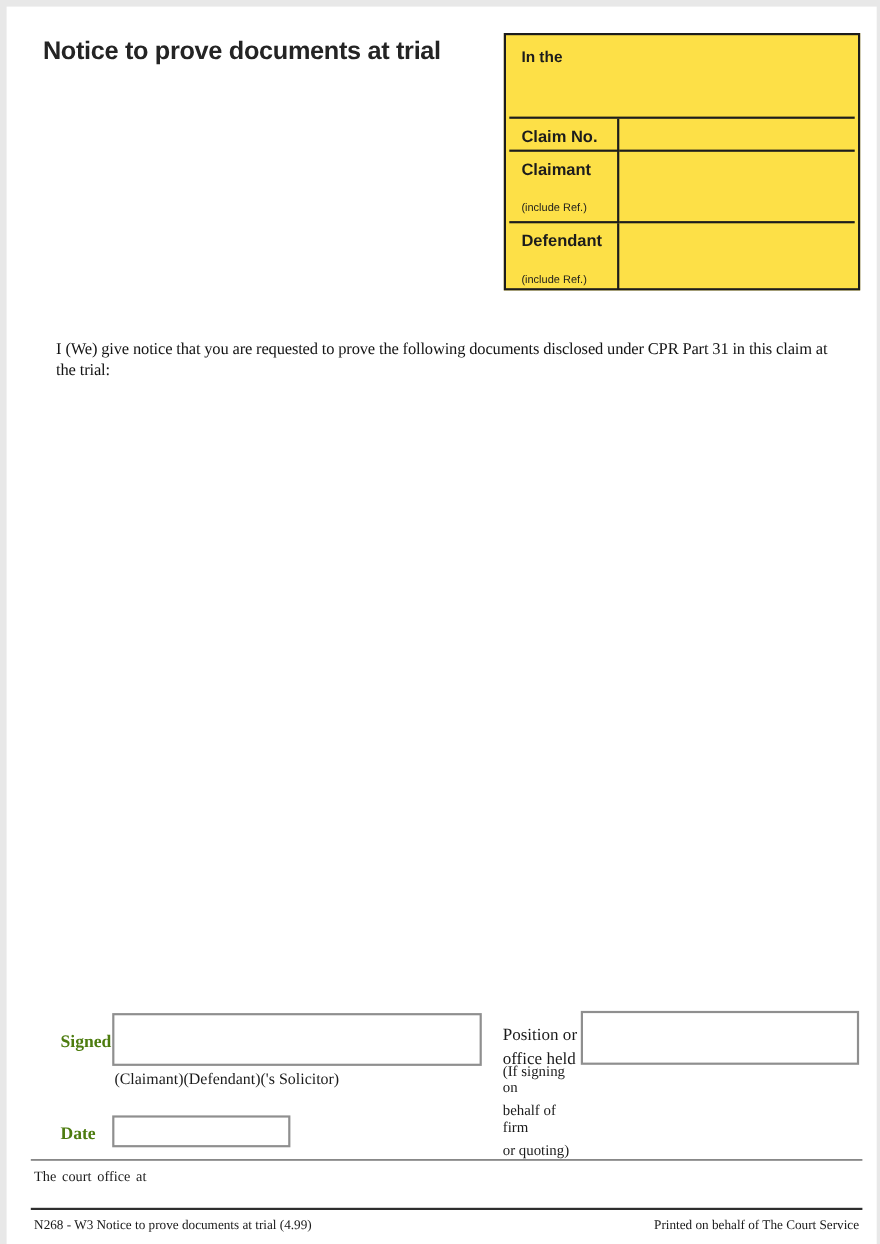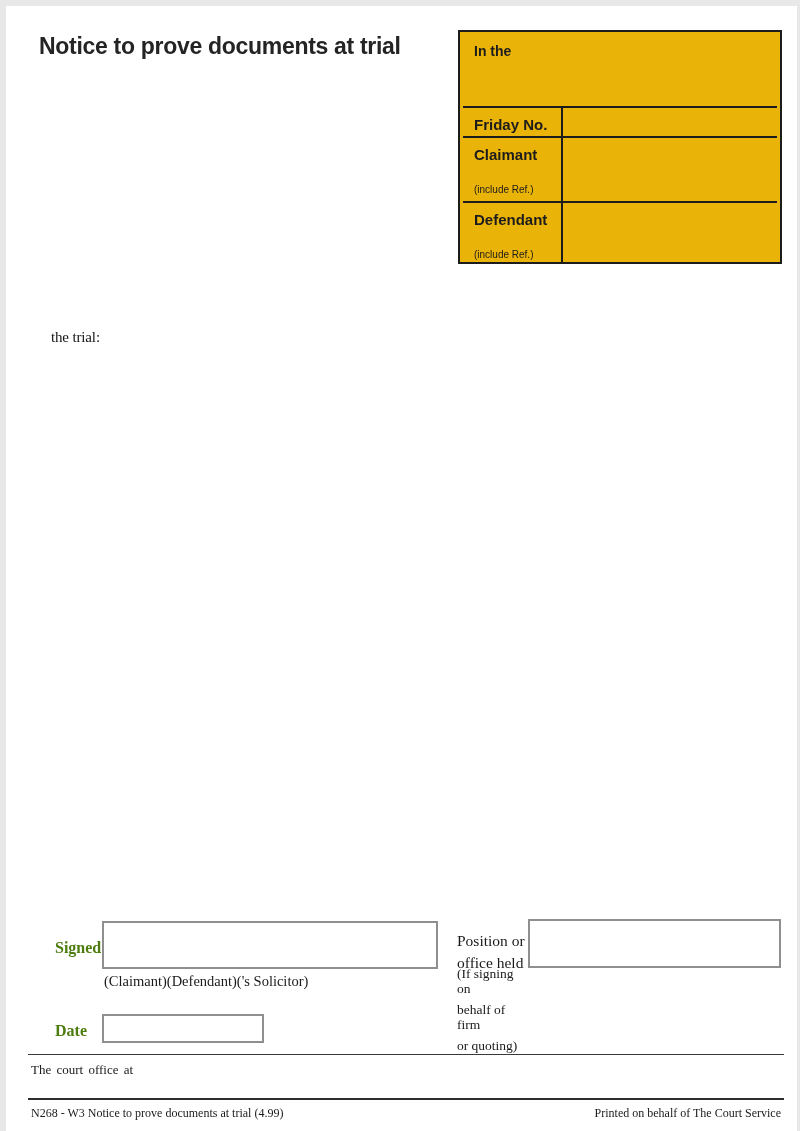--- a/index.html
+++ b/index.html
@@ -31,21 +31,21 @@
   .case-box {
     position: absolute;
     left: 452px;
     top: 24px;
     width: 324px;
     height: 234px;
     border: 2px solid #1c1c1c;
     display: grid;
     grid-template-columns: 100px 1fr;
     grid-template-rows: 73px 30px 65px 1fr;
-    background: #eab308;
+    background: #fde047;
   }
   .case-box .span2 { grid-column: 1 / 3; }
   .case-cell { position: relative; }
   .bb { border-bottom: 2px solid #1c1c1c; }
   .br { border-right: 2px solid #1c1c1c; }
   .case-label-cell { padding: 6px 4px 0 8px; }
   .lbl-sans {
     font-family: "Liberation Sans", sans-serif;
     font-weight: bold;
     font-size: 15px;
@@ -184,37 +184,38 @@
   <div class="form-title">Notice to prove documents at trial</div>
 
   <div class="case-box">
 
     <div class="case-cell span2 bb case-label-cell">
       <span class="lbl-sans inthe">In the</span>
       <span class="case-value"></span>
     </div>
 
     <div class="case-cell bb br case-label-cell">
-      <span class="lbl-sans">Friday No.</span>
+      <span class="lbl-sans">Claim No.</span>
     </div>
     <div class="case-cell bb case-value"></div>
 
     <div class="case-cell bb br case-label-cell">
       <span class="lbl-sans">Claimant</span>
       <span class="lbl-sub">(include Ref.)</span>
     </div>
     <div class="case-cell bb case-value"></div>
 
     <div class="case-cell br case-label-cell">
       <span class="lbl-sans">Defendant</span>
       <span class="lbl-sub">(include Ref.)</span>
     </div>
     <div class="case-cell case-value"></div>
   </div>
 
+  <div class="body-line l1">I (We) give notice that you are requested to prove the following documents disclosed under CPR Part 31 in this claim at</div>
   <div class="body-line l2">the trial:</div>
 
   <div class="documents-area"></div>
 
   <div class="serif-label signed-label">Signed</div>
   <div class="fill-box signed-box"></div>
   <div class="signed-sub">(Claimant)(Defendant)('s Solicitor)</div>
 
   <div class="position-label">
     <span>Position or</span>

